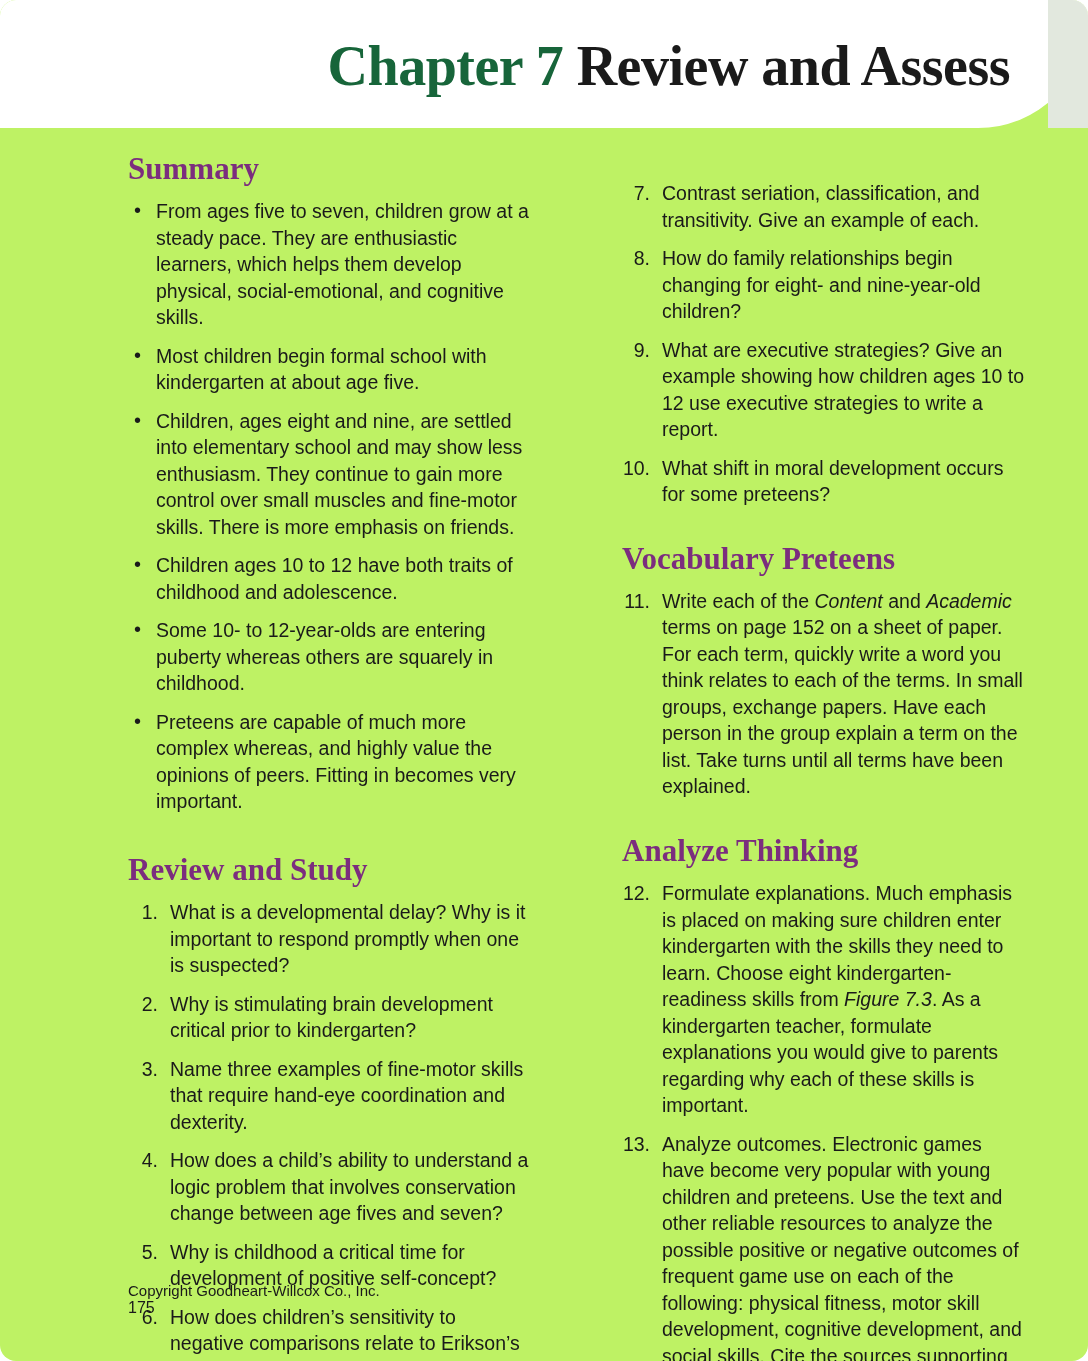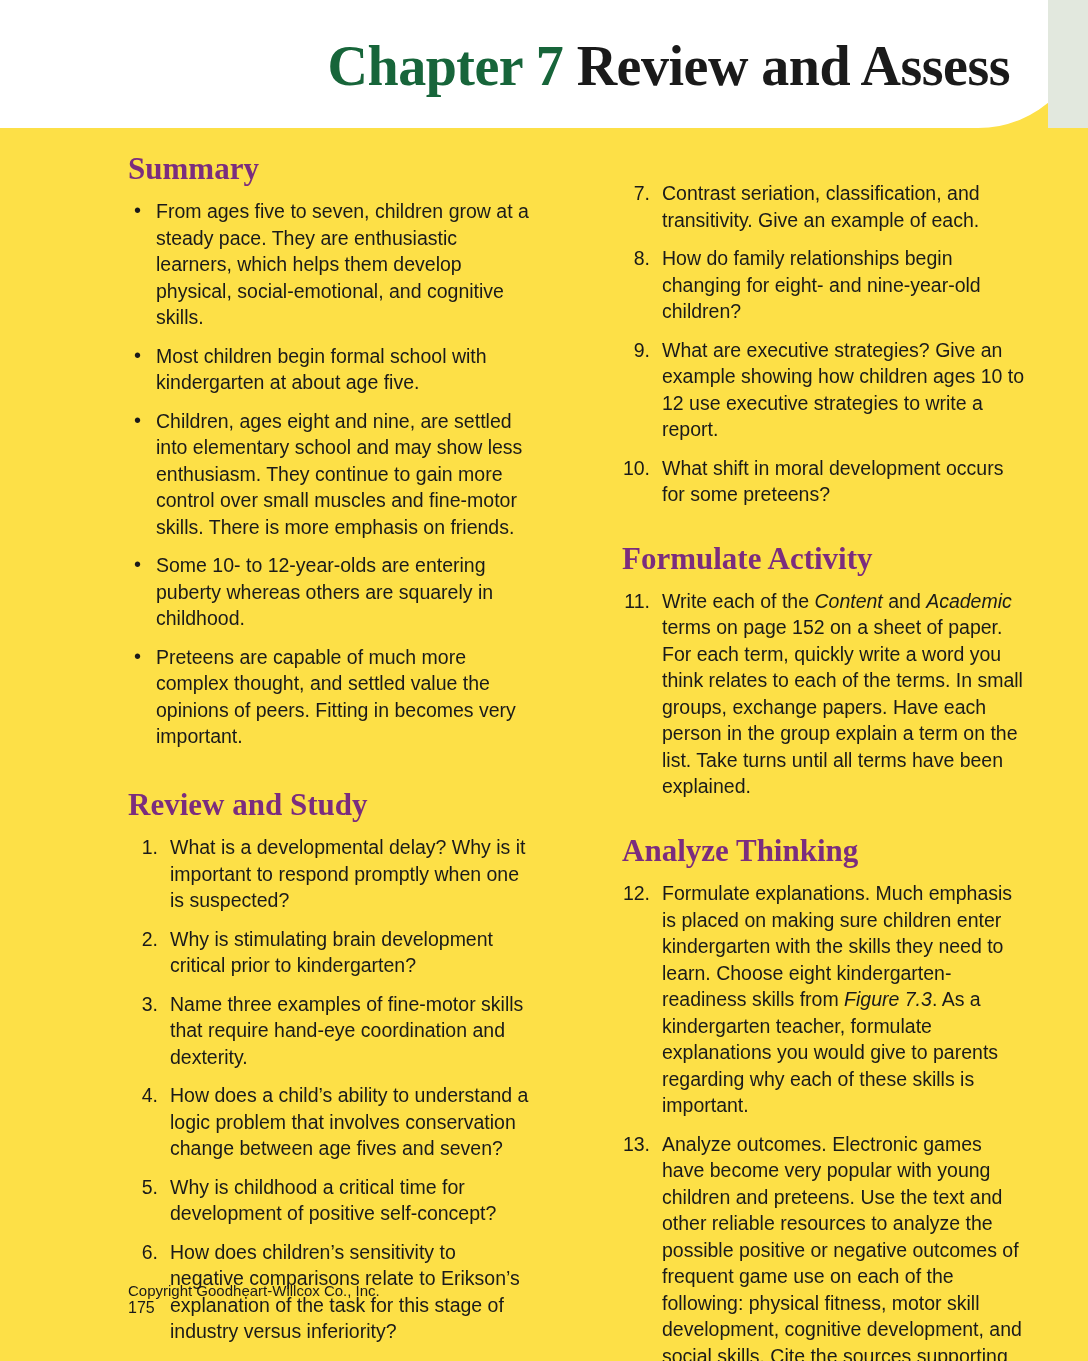--- a/index.html
+++ b/index.html
@@ -10,22 +10,23 @@
     width: 1088px;
     height: 1361px;
     background: #ffffff;
     font-family: "Liberation Sans", sans-serif;
     overflow: hidden;
   }
   .page {
     position: relative;
     width: 1088px;
     height: 1361px;
-    background: #fde047;
+    background: #bef264;
     overflow: hidden;
+    border-radius: 16px;
   }
   
   .header-band {
     position: absolute;
     top: 0;
     left: 0;
     width: 1088px;
     height: 128px;
     background: #ffffff;
     border-bottom-left-radius: 0;
@@ -166,22 +167,23 @@
   <div class="content">
     <div class="cols">
 
       <div class="col left">
 
         <h2 class="section">Summary</h2>
         <ul class="bullets">
           <li>From ages five to seven, children grow at a steady pace. They are enthusiastic learners, which helps them develop physical, social-emotional, and cognitive skills.</li>
           <li>Most children begin formal school with kindergarten at about age five.</li>
           <li>Children, ages eight and nine, are settled into elementary school and may show less enthusiasm. They continue to gain more control over small muscles and fine-motor skills. There is more emphasis on friends.</li>
+          <li>Children ages 10 to 12 have both traits of childhood and adolescence.</li>
           <li>Some 10- to 12-year-olds are entering puberty whereas others are squarely in childhood.</li>
-          <li>Preteens are capable of much more complex thought, and settled value the opinions of peers. Fitting in becomes very important.</li>
+          <li>Preteens are capable of much more complex whereas, and highly value the opinions of peers. Fitting in becomes very important.</li>
         </ul>
 
         <h2 class="section" style="margin-top:38px;">Review and Study</h2>
         <ol class="numbered">
           <li>
             <span class="num">1.</span>
             <span>What is a developmental delay? Why is it important to respond promptly when one is suspected?</span>
           </li>
           <li>
             <span class="num">2.</span>
@@ -220,21 +222,21 @@
           <li>
             <span class="num">9.</span>
             <span>What are executive strategies? Give an example showing how children ages 10 to 12 use executive strategies to write a report.</span>
           </li>
           <li>
             <span class="num">10.</span>
             <span>What shift in moral development occurs for some preteens?</span>
           </li>
         </ol>
 
-        <h2 class="section">Formulate Activity</h2>
+        <h2 class="section">Vocabulary Preteens</h2>
         <ol class="numbered">
           <li>
             <span class="num">11.</span>
             <span>Write each of the </span><span class="ital">Content</span><span> and </span><span class="ital">Academic</span><span> terms on page 152 on a sheet of paper. For each term, quickly write a word you think relates to each of the terms. In small groups, exchange papers. Have each person in the group explain a term on the list. Take turns until all terms have been explained.</span>
           </li>
         </ol>
 
         <h2 class="section">Analyze Thinking</h2>
         <ol class="numbered">
           <li>

